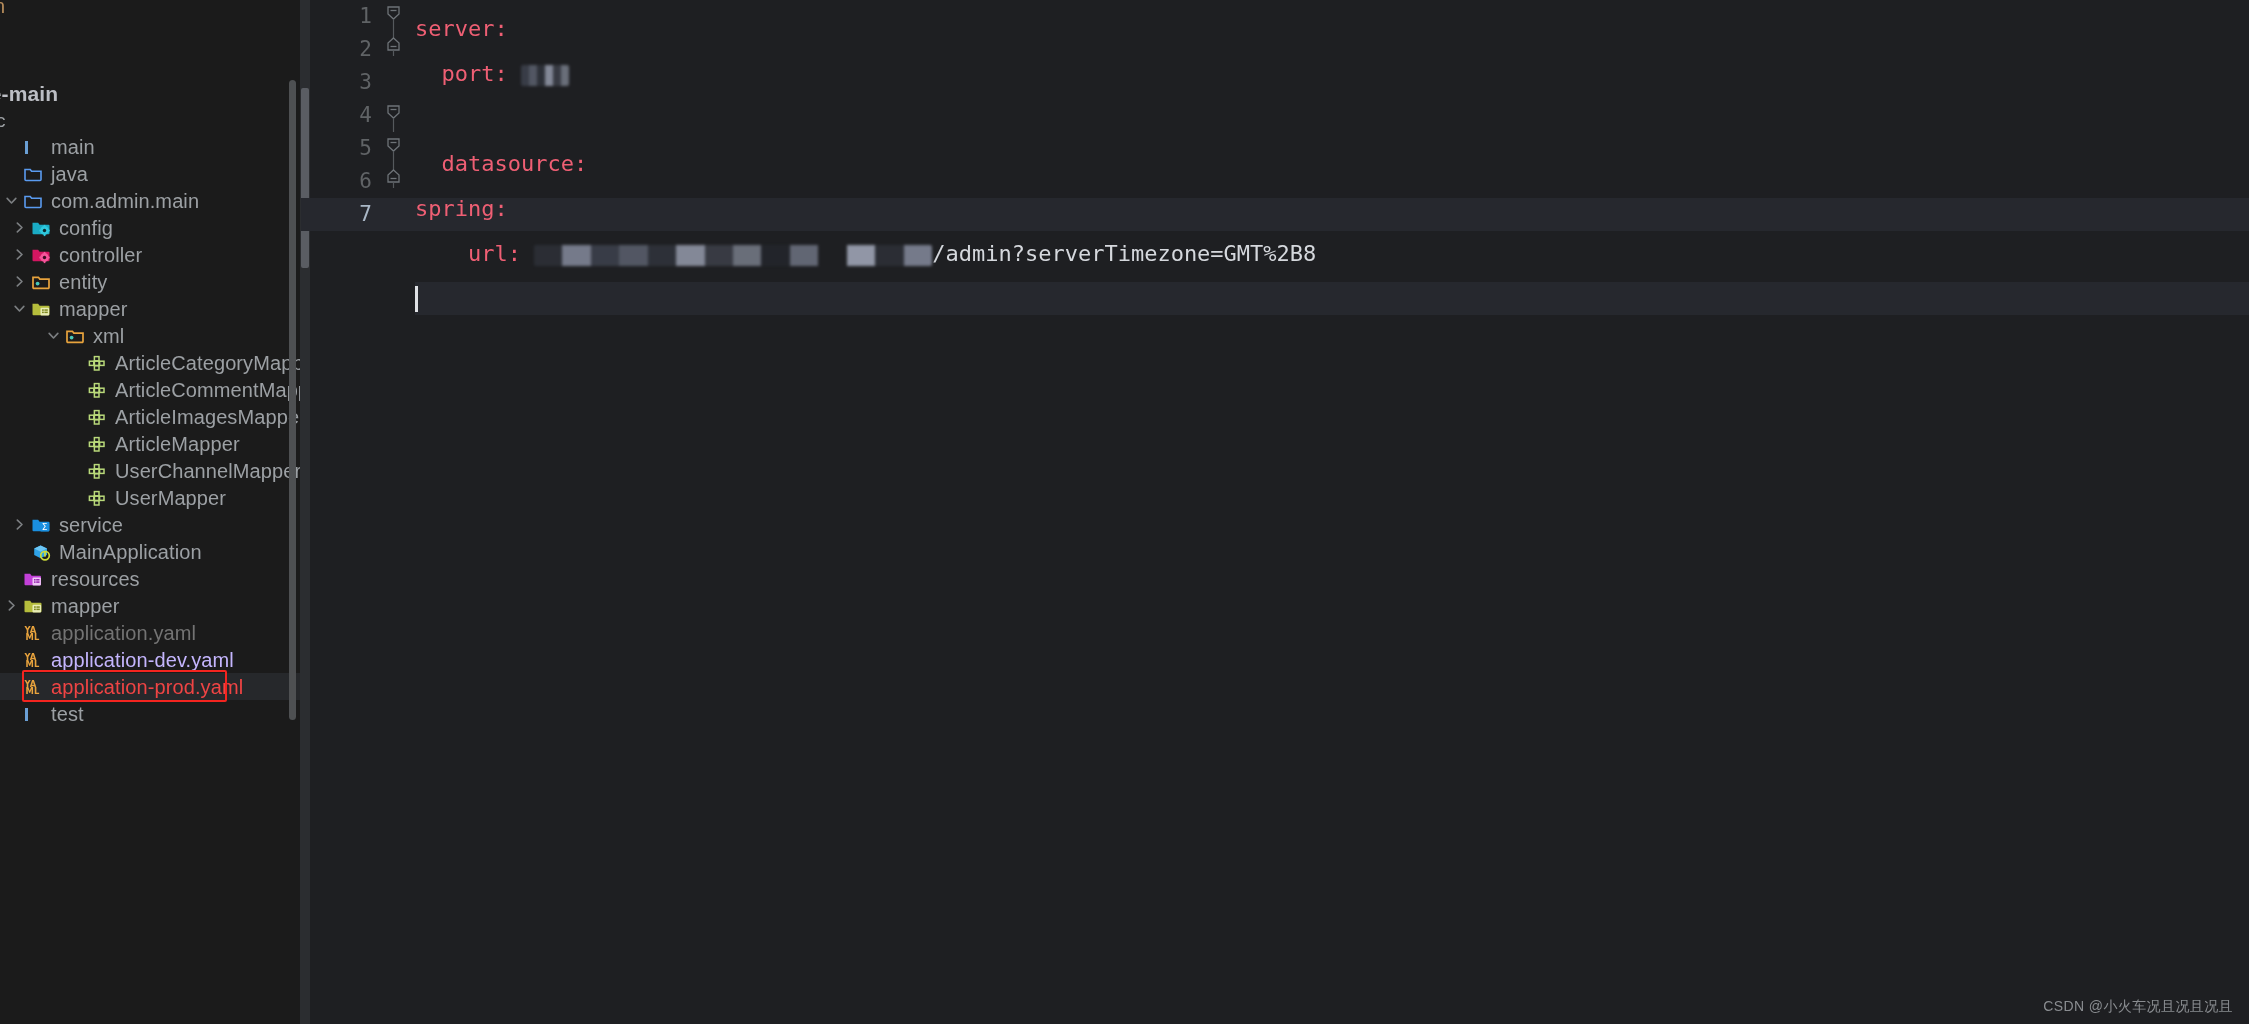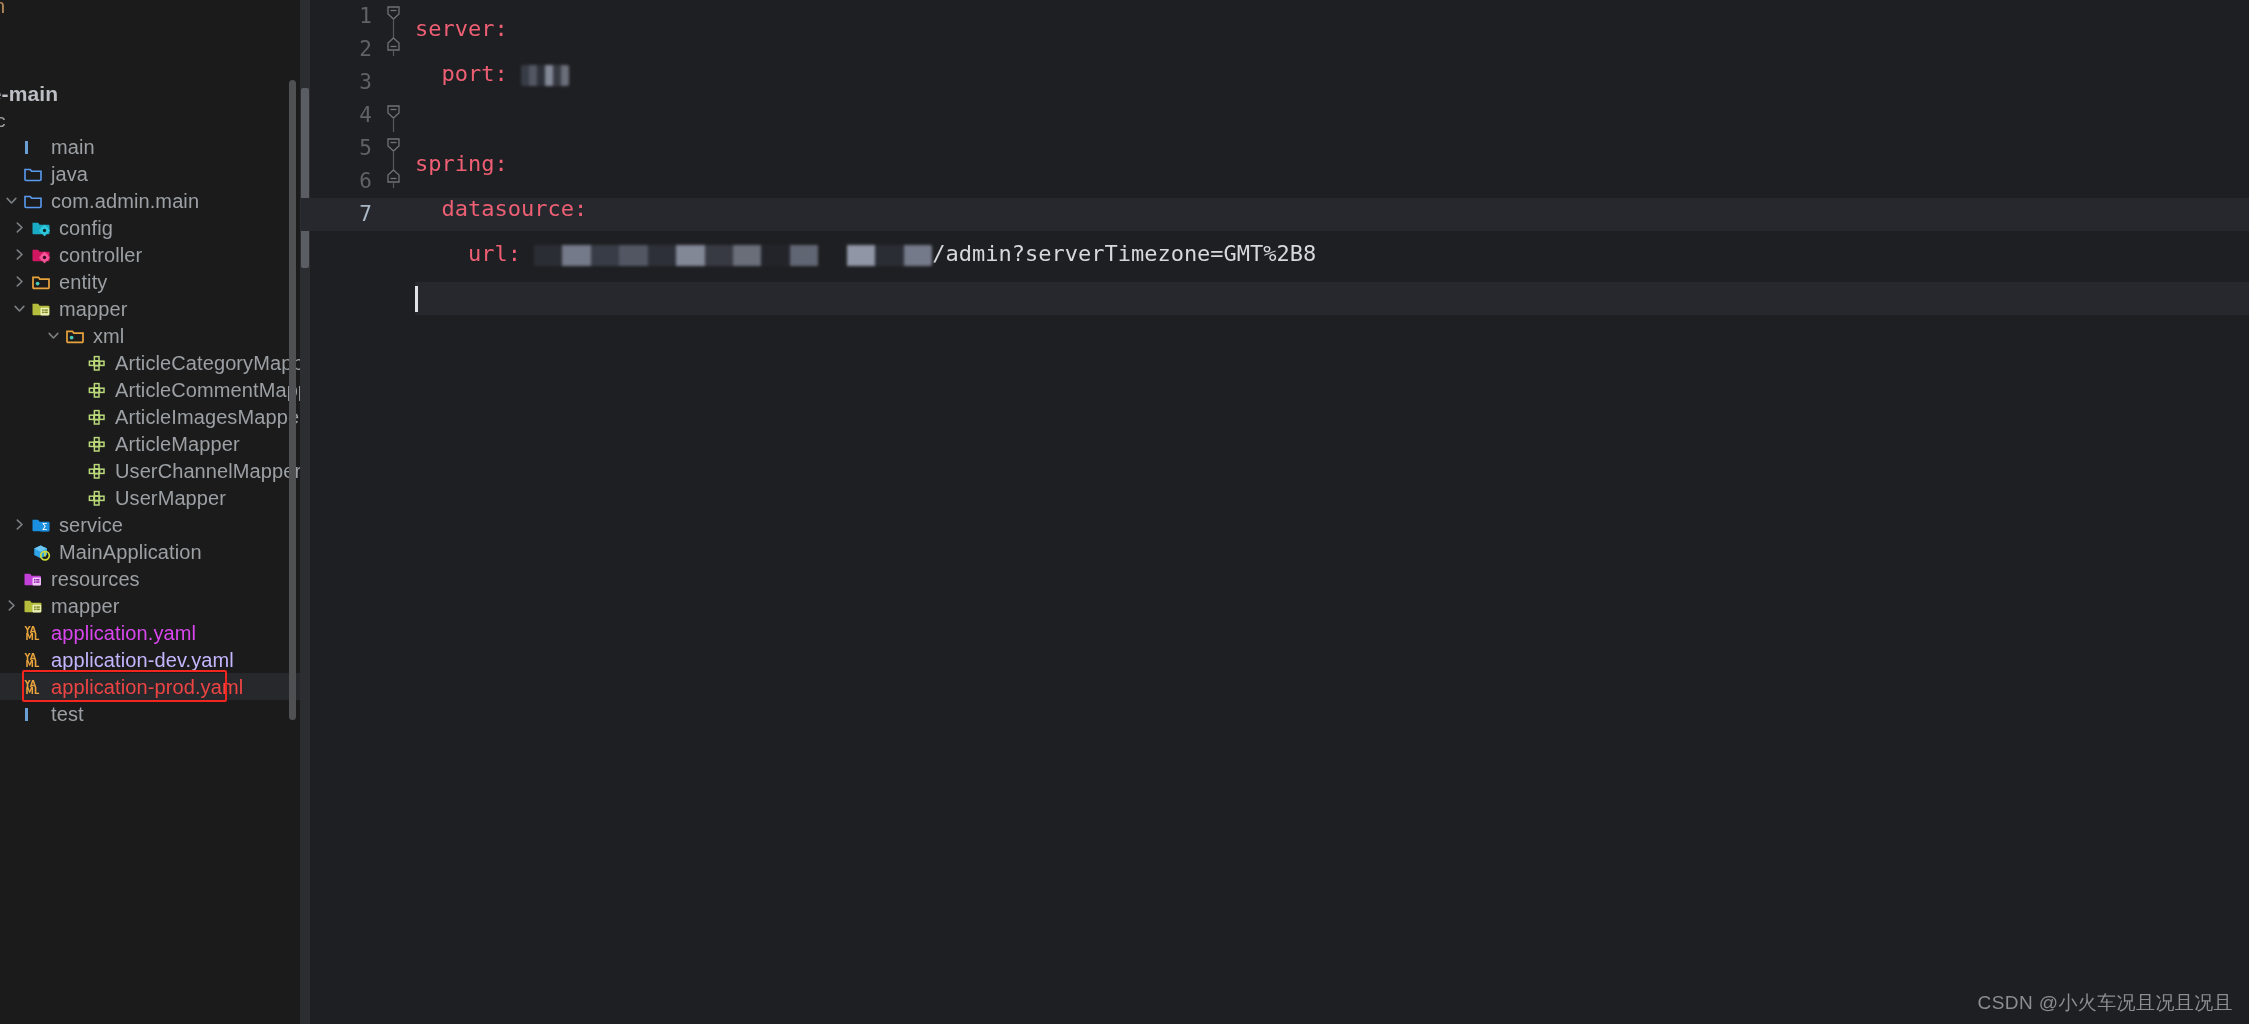--- a/index.html
+++ b/index.html
@@ -172,21 +172,21 @@
     background: #26282e;
     z-index: 0;
   }
 
   
   .watermark {
     position: absolute;
     right: 16px;
     bottom: 8px;
     color: #8a8d91;
-    font-size: 19px;
+    font-size: 14px;
     font-family: "Liberation Sans", sans-serif;
     letter-spacing: .4px;
     z-index: 20;
   }
 </style>
 </head>
 <body>
 
 <div id="app">
 
@@ -480,21 +480,21 @@
           <span class="lbl" style="color: rgb(156, 160, 164);">mapper</span>
         </div>
         <div class="row d1">
           <span class="arrow empty"></span>
           <span class="ic">
             <svg width="20" height="18" viewBox="0 0 20 18">
               <text x="1.5" y="9" font-size="8.4" font-weight="bold" font-family="DejaVu Sans, sans-serif" fill="#e8a33d">YA</text>
               <text x="2.5" y="16.4" font-size="8.4" font-weight="bold" font-family="DejaVu Sans, sans-serif" fill="#e8a33d">ML</text>
             </svg>
           </span>
-          <span class="lbl" style="color: #d946ef;">application.yaml</span>
+          <span class="lbl" style="color: #737373;">application.yaml</span>
         </div>
         <div class="row d1">
           <span class="arrow empty"></span>
           <span class="ic">
             <svg width="20" height="18" viewBox="0 0 20 18">
               <text x="1.5" y="9" font-size="8.4" font-weight="bold" font-family="DejaVu Sans, sans-serif" fill="#e8a33d">YA</text>
               <text x="2.5" y="16.4" font-size="8.4" font-weight="bold" font-family="DejaVu Sans, sans-serif" fill="#e8a33d">ML</text>
             </svg>
           </span>
           <span class="lbl" style="color: #c4b5fd;">application-dev.yaml</span>
@@ -570,21 +570,21 @@
             <path d="M12.5 5 L18 10 v7 H7 v-7 Z" fill="none" stroke="#6e7378" stroke-width="1.3"></path>
             <path d="M9.5 13.5 h6" stroke="#6e7378" stroke-width="1.3"></path>
             <path d="M12.5 17 v6" stroke="#55595d" stroke-width="1.2"></path>
           </svg></div>
         <div class="fl"></div>
       </div>
     <div class="code" id="code">
         <div class="ln"><span class="k-key">server:</span></div>
         <div class="ln"><span class="k-key">  port: </span><span class="blur-chunk" style="width: 48px; height: 21px; background: linear-gradient(90deg, rgb(59, 63, 74) 0%, rgb(59, 63, 74) 16.7%, rgb(86, 91, 104) 16.7%, rgb(86, 91, 104) 33.3%, rgb(47, 50, 58) 33.3%, rgb(47, 50, 58) 50%, rgb(139, 144, 160) 50%, rgb(139, 144, 160) 66.7%, rgb(58, 61, 70) 66.7%, rgb(58, 61, 70) 83.3%, rgb(111, 116, 128) 83.3%, rgb(111, 116, 128) 100%); filter: blur(1.6px); opacity: 0.93;"></span></div>
         <div class="ln"></div>
+        <div class="ln"><span class="k-key">  datasource:</span></div>
         <div class="ln"><span class="k-key">spring:</span></div>
-        <div class="ln"><span class="k-key">  datasource:</span></div>
         <div class="ln"><span class="k-key">    url: </span><span class="blur-chunk" style="width: 398px; height: 21px; background: linear-gradient(90deg, rgb(44, 47, 54) 0%, rgb(44, 47, 54) 7.1%, rgb(124, 129, 146) 7.1%, rgb(124, 129, 146) 14.3%, rgb(59, 63, 74) 14.3%, rgb(59, 63, 74) 21.4%, rgb(86, 91, 104) 21.4%, rgb(86, 91, 104) 28.6%, rgb(47, 50, 58) 28.6%, rgb(47, 50, 58) 35.7%, rgb(139, 144, 160) 35.7%, rgb(139, 144, 160) 42.9%, rgb(58, 61, 70) 42.9%, rgb(58, 61, 70) 50%, rgb(111, 116, 128) 50%, rgb(111, 116, 128) 57.1%, rgb(35, 37, 43) 57.1%, rgb(35, 37, 43) 64.3%, rgb(103, 108, 122) 64.3%, rgb(103, 108, 122) 71.4%, rgba(68, 72, 84, 0) 71.4%, rgba(68, 72, 84, 0) 78.6%, rgb(154, 160, 176) 78.6%, rgb(154, 160, 176) 85.7%, rgb(44, 47, 54) 85.7%, rgb(44, 47, 54) 92.9%, rgb(124, 129, 146) 92.9%, rgb(124, 129, 146) 100%); filter: blur(1.6px); opacity: 0.93;"></span><span class="k-str">/admin?serverTimezone=GMT%2B8</span></div>
         <div class="ln current"><span class="caret"></span></div>
       </div>
   </div>
 
   <div class="watermark">CSDN @小火车况且况且况且</div>
 </div>
 
 </body></html>

